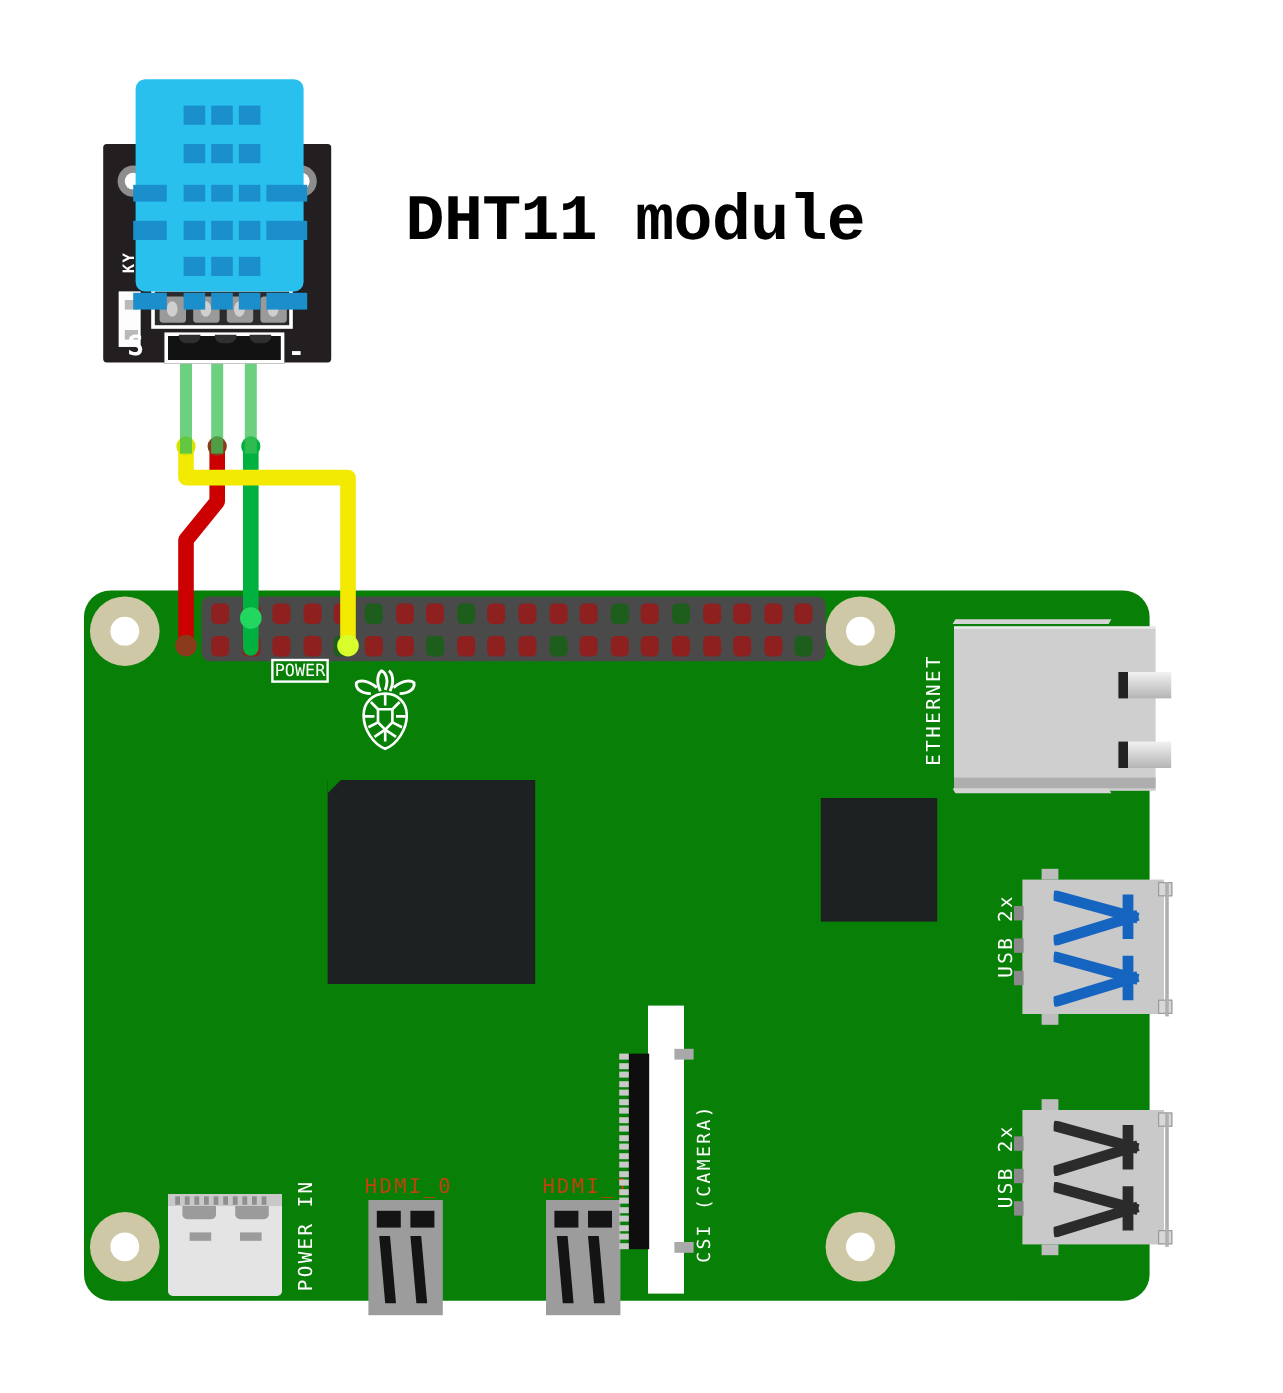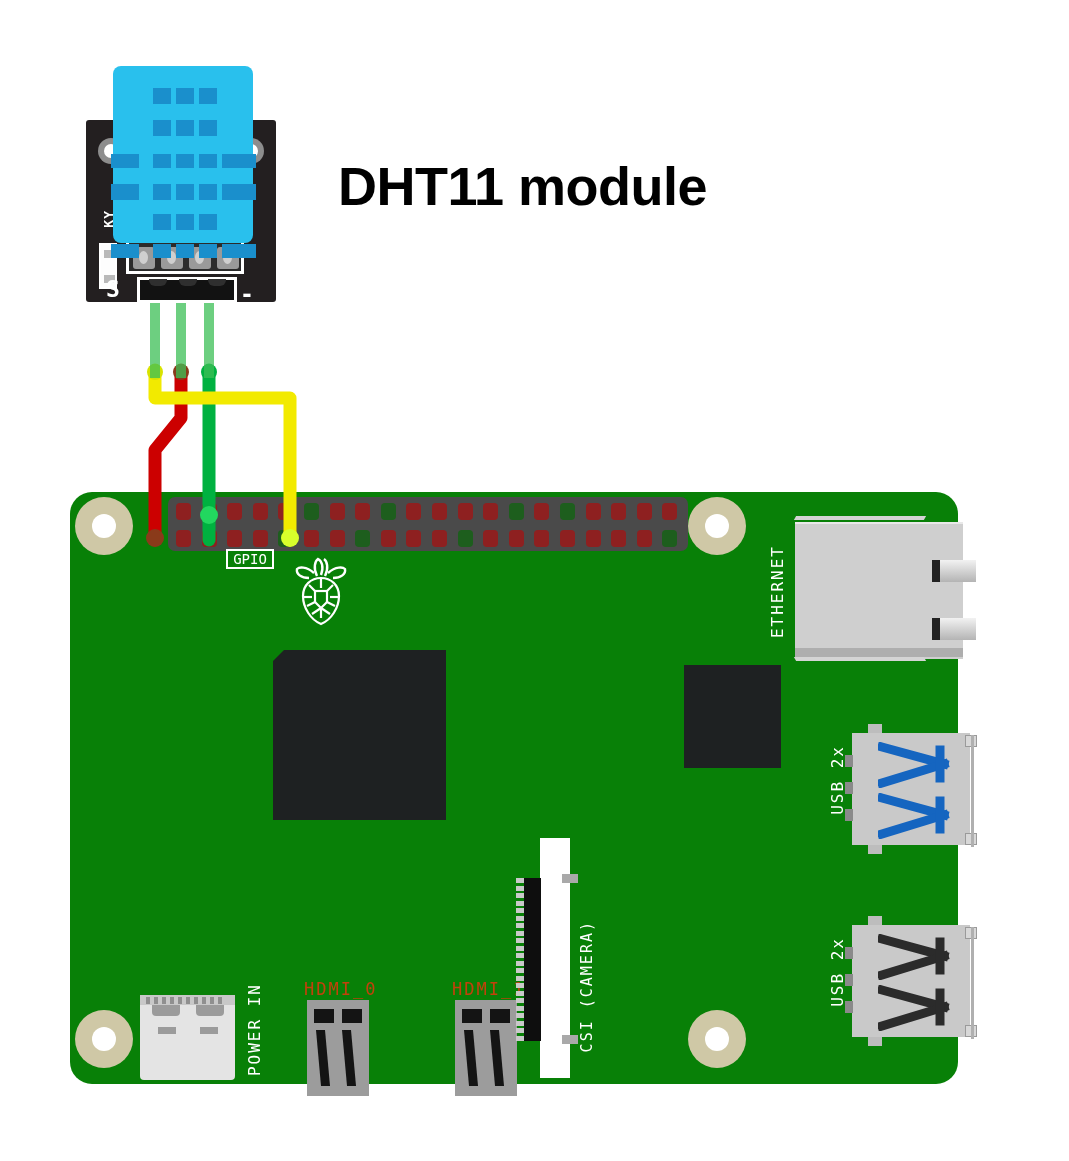--- a/index.html
+++ b/index.html
@@ -4,21 +4,21 @@
 <style>
   html,body{margin:0;padding:0;background:#ffffff;}
   body{width:1069px;height:1161px;position:relative;overflow:hidden;
        font-family:"DejaVu Sans Mono", monospace;}
   #stage{position:absolute;left:0;top:0;width:1069px;height:1161px;}
   .abs{position:absolute;}
 
   
   #title{
     left:338px; top:155px; width:470px; height:62px;
-    font-family:Liberation Sans, sans-serif;
+    font-family:Liberation Mono, monospace;
     font-weight:bold; font-size:54px; color:#000000;
     letter-spacing:-0.5px; line-height:62px; white-space:nowrap;
   }
 
   
   #dht-body{
     left:86px; top:120px; width:190px; height:182px;
     background:#231f20; border-radius:3px;
   }
   #dht-hole-l{left:98px; top:138px; width:26px; height:26px;
@@ -194,21 +194,21 @@
       <div class="abs gpin g" style="left: 457.6px; top: 530px;"></div>
       <div class="abs gpin r" style="left: 483.2px; top: 530px;"></div>
       <div class="abs gpin r" style="left: 508.8px; top: 530px;"></div>
       <div class="abs gpin r" style="left: 534.4px; top: 530px;"></div>
       <div class="abs gpin r" style="left: 560px; top: 530px;"></div>
       <div class="abs gpin r" style="left: 585.6px; top: 530px;"></div>
       <div class="abs gpin r" style="left: 611.2px; top: 530px;"></div>
       <div class="abs gpin r" style="left: 636.8px; top: 530px;"></div>
       <div class="abs gpin g" style="left: 662.4px; top: 530px;"></div>
     </div>
-  <div class="abs" id="gpio-tag">GPIO</div>
+  <div class="abs" id="gpio-tag">POWER</div>
 
   <div class="abs" id="soc"></div>
   <div class="abs" id="chip2"></div>
 
   <div class="abs" id="rpi-logo">
     <svg viewBox="0 0 56 72" width="56" height="72" aria-hidden="true">
       <g fill="none" stroke="#ffffff" stroke-width="2.4">
         <path d="M21 17 C13 10 6 11 4 13 C3 18 8 22 16 22"></path>
         <path d="M35 17 C43 10 50 11 52 13 C53 18 48 22 40 22"></path>
         <path d="M24 20 C20 12 22 5 25 3 C29 5 31 11 28 19"></path>

